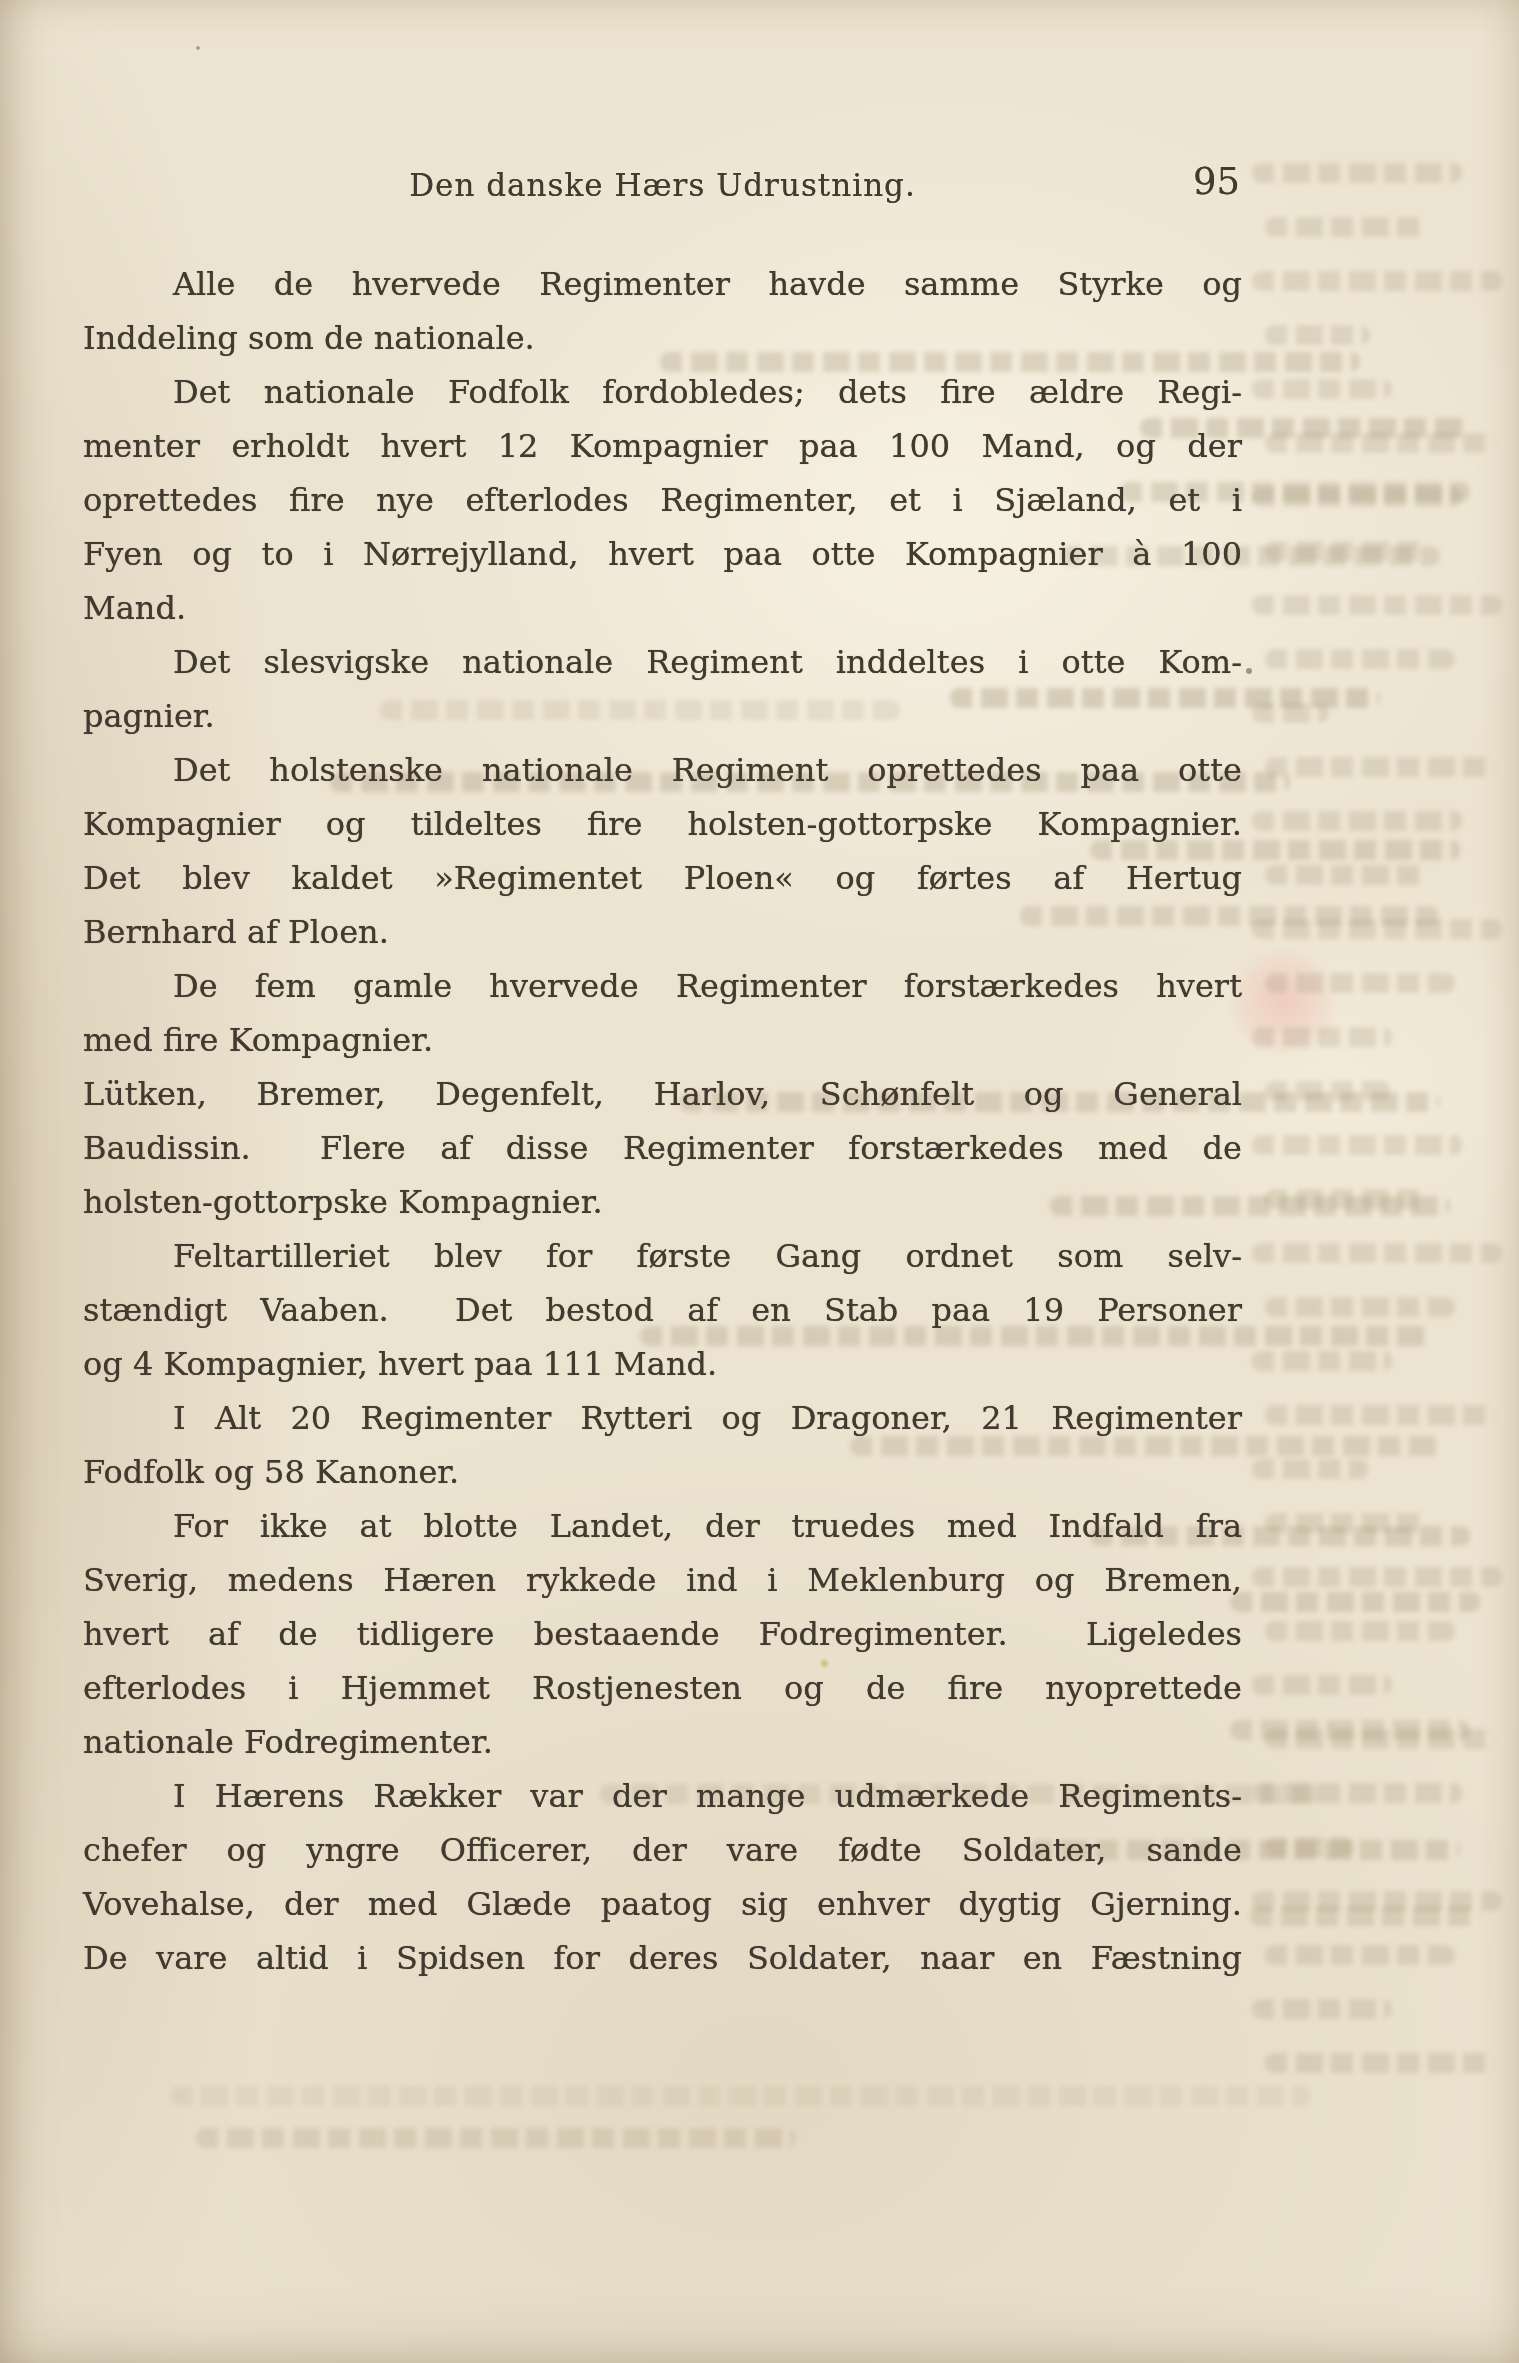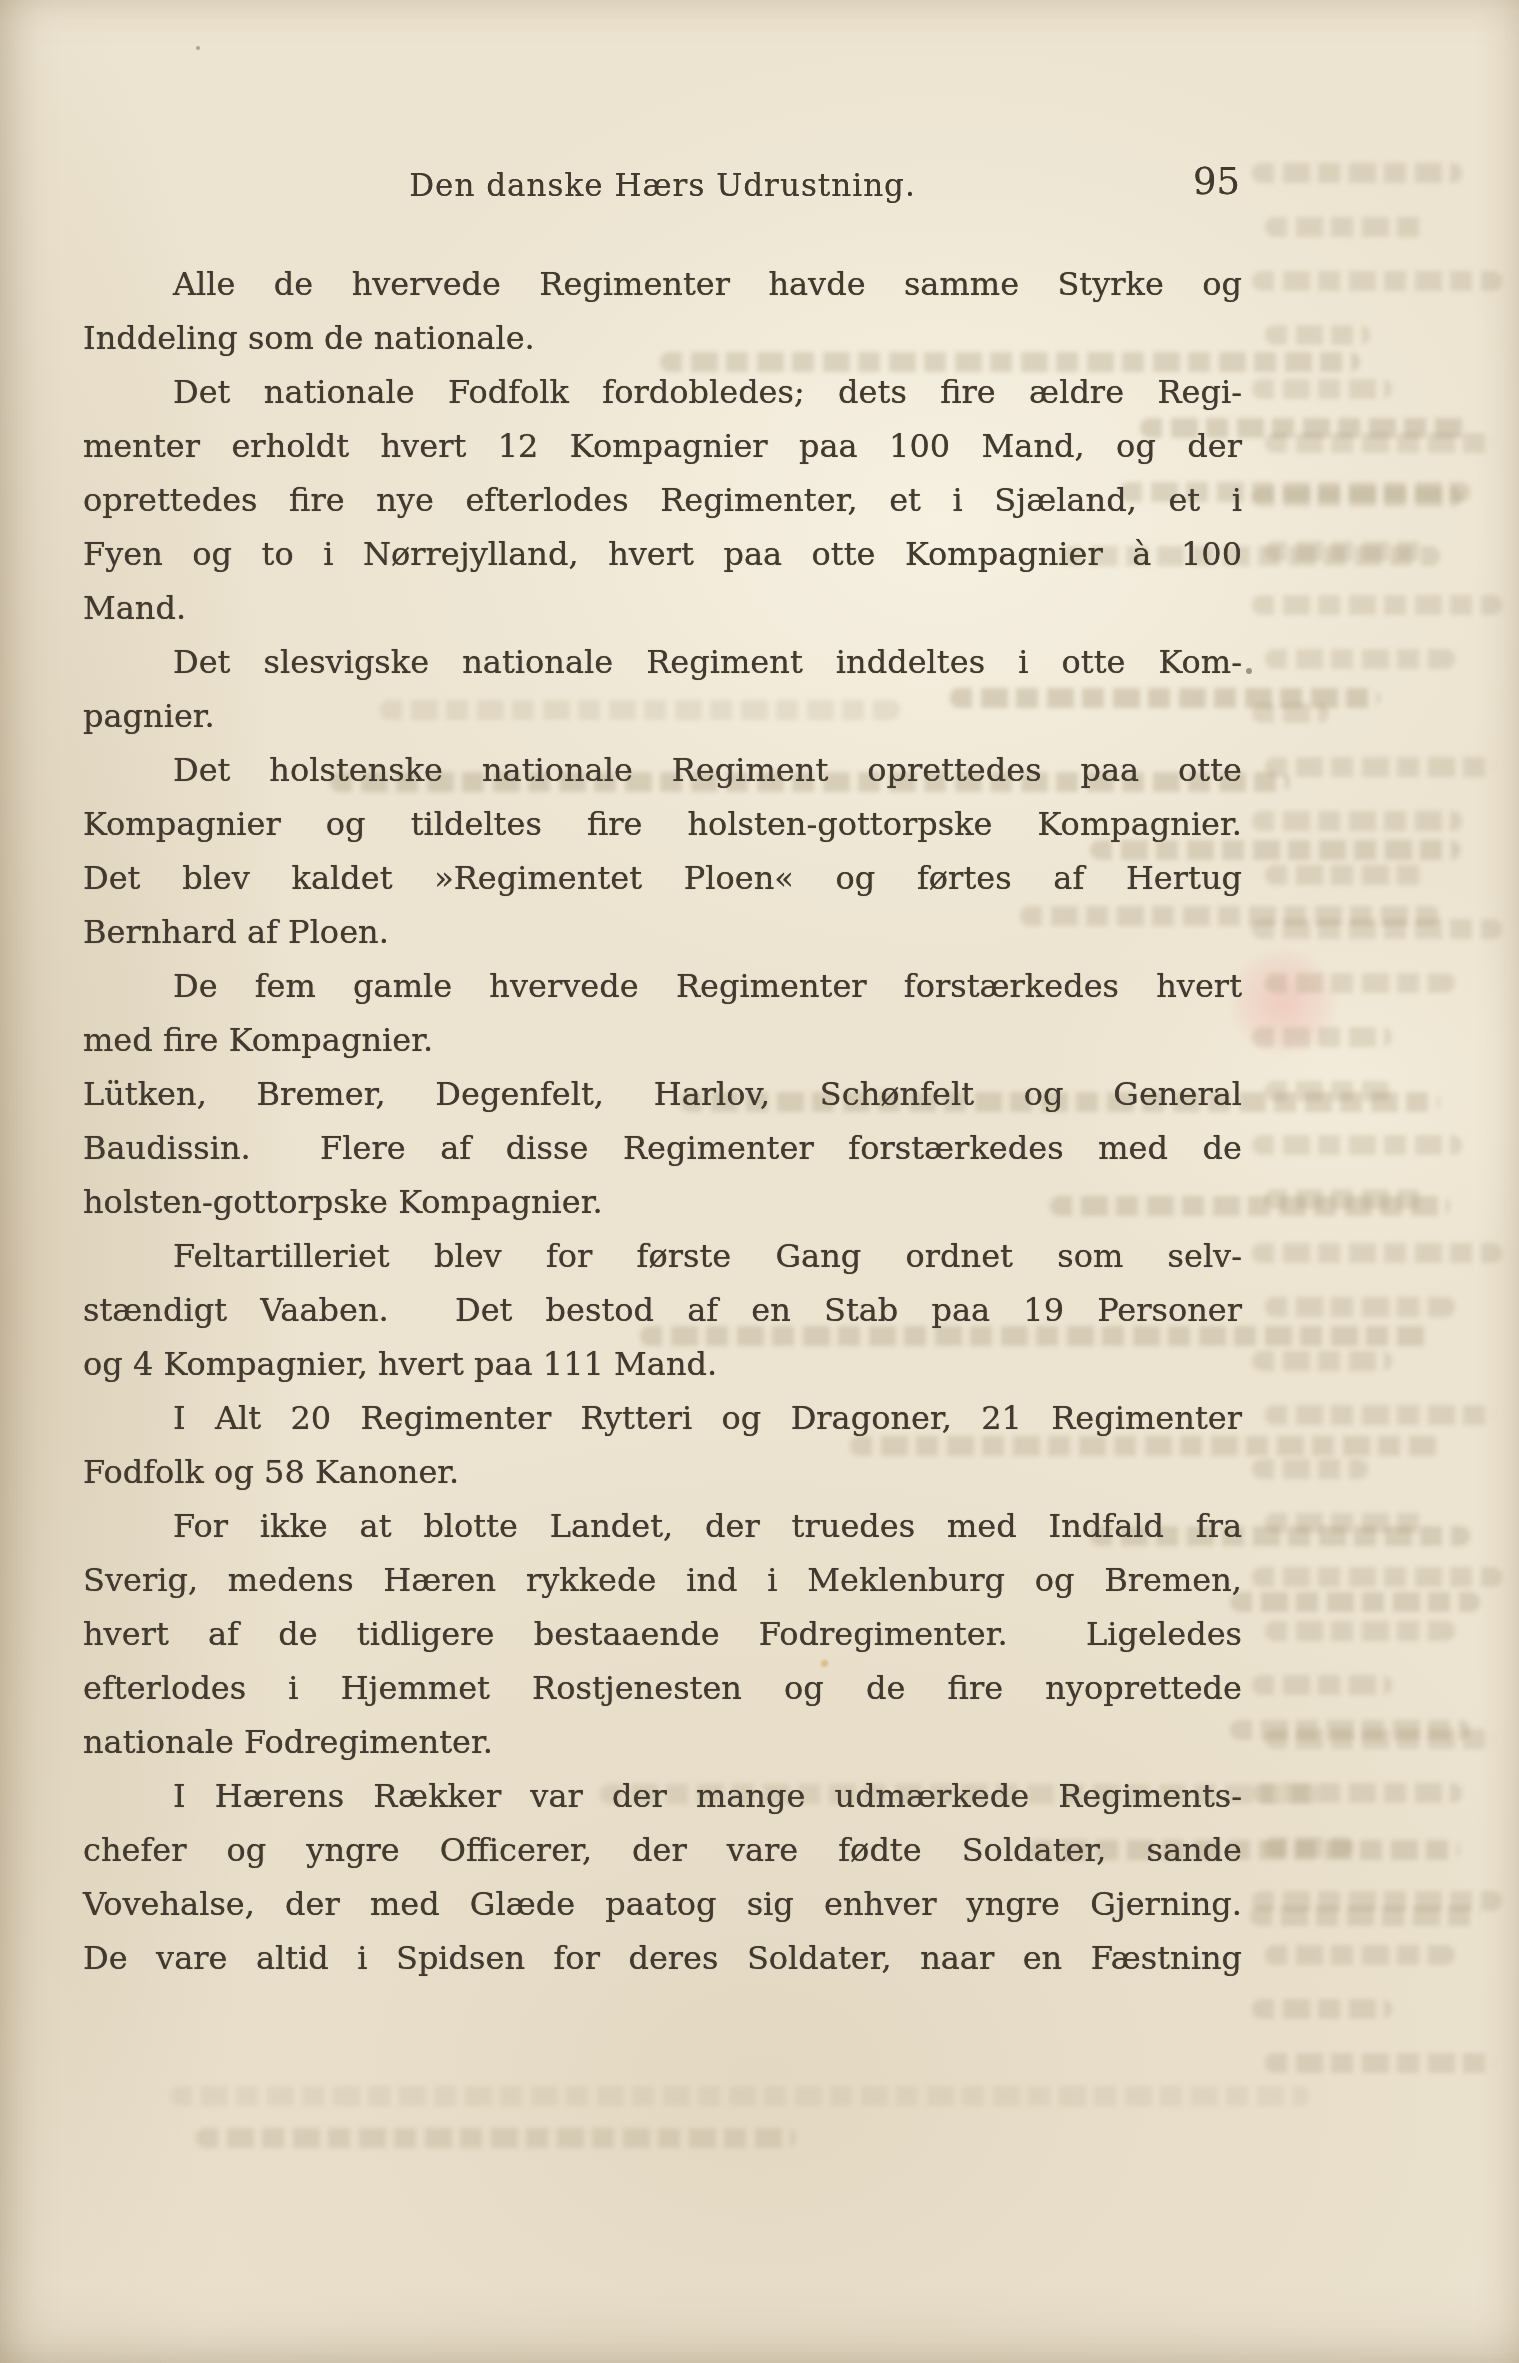--- a/index.html
+++ b/index.html
@@ -173,18 +173,18 @@
         <div class="line pend">og 4 Kompagnier, hvert paa 111 Mand.</div>
         <div class="line indent">I Alt 20 Regimenter Rytteri og Dragoner, 21 Regimenter</div>
         <div class="line pend">Fodfolk og 58 Kanoner.</div>
         <div class="line indent">For ikke at blotte Landet, der truedes med Indfald fra</div>
         <div class="line">Sverig, medens Hæren rykkede ind i Meklenburg og Bremen,</div>
         <div class="line">hvert af de tidligere bestaaende Fodregimenter. &nbsp;Ligeledes</div>
         <div class="line">efterlodes i Hjemmet Rostjenesten og de fire nyoprettede</div>
         <div class="line pend">nationale Fodregimenter.</div>
         <div class="line indent">I Hærens Rækker var der mange udmærkede Regiments-</div>
         <div class="line">chefer og yngre Officerer, der vare fødte Soldater, sande</div>
-        <div class="line">Vovehalse, der med Glæde paatog sig enhver yngre Gjerning.</div>
+        <div class="line">Vovehalse, der med Glæde paatog sig enhver dygtig Gjerning.</div>
         <div class="line">De vare altid i Spidsen for deres Soldater, naar en Fæstning</div>
       </div>
   </div>
 
 </div>
 
 </body></html>

